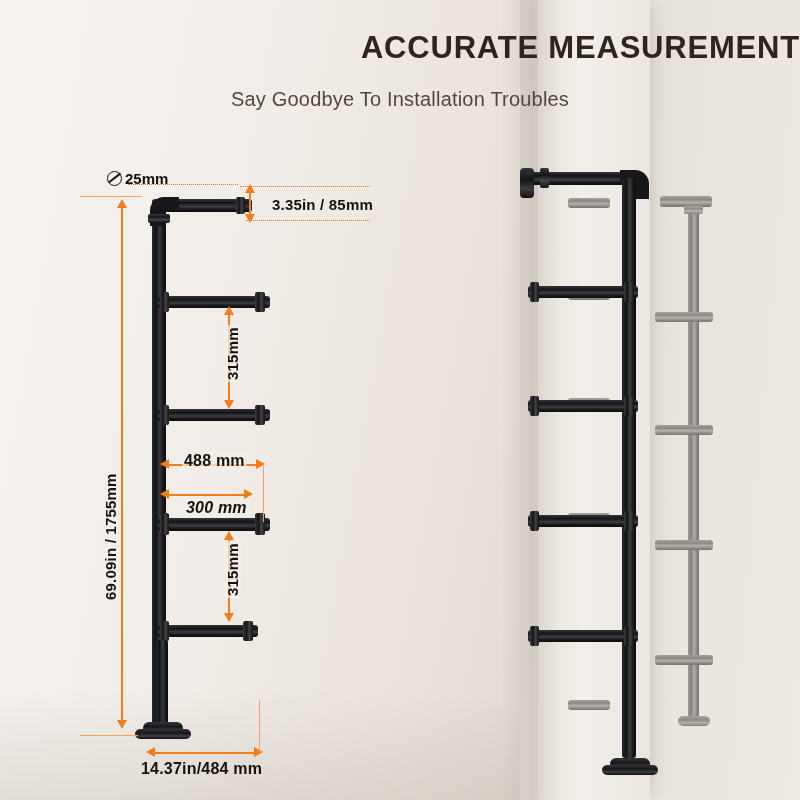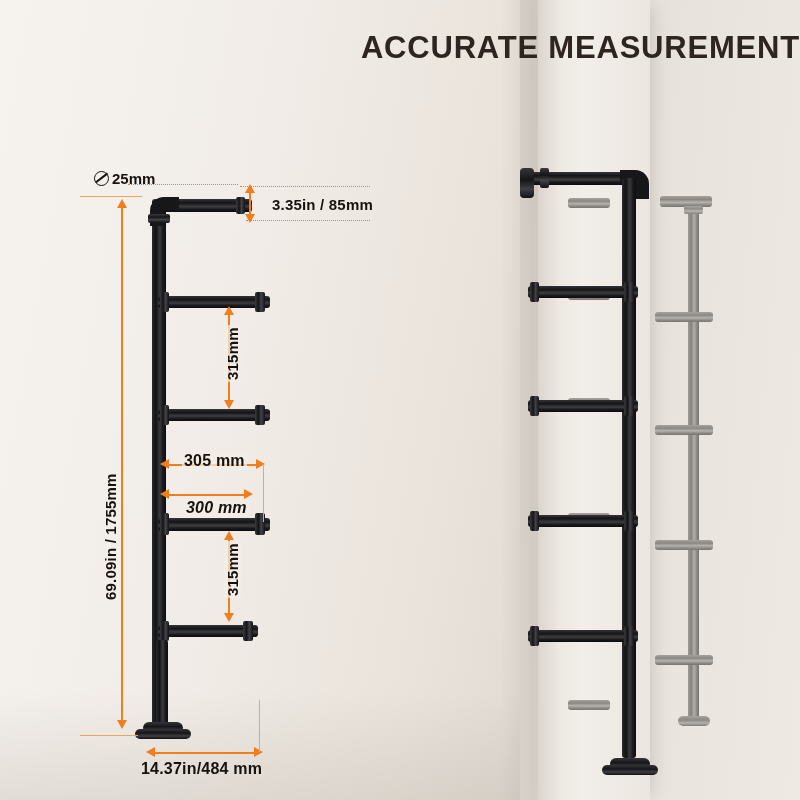--- a/index.html
+++ b/index.html
@@ -135,20 +135,21 @@
 
 <div id="stage">
 
   <div class="wall-left"></div>
   <div class="wall-right"></div>
   <div class="col-face"></div>
   <div class="corner-shadow"></div>
   <div class="floor-shade"></div>
 
   <div class="title">ACCURATE MEASUREMENT</div>
+  <div class="subtitle">Say Goodbye To Installation Troubles</div>
 
   <div>
 
     <div class="pipe hpipe" style="left:152px;top:199px;width:100px;height:13px;"></div>
     <div class="pipe vpipe" style="left:152px;top:205px;width:14px;height:520px;"></div>
     <div class="elbow" style="left:150px;top:197px;width:16px;height:16px;border-width:13px 0 0 13px;border-radius:14px 0 0 0;border-color:#17171a;"></div>
     <div class="collar" style="left:148px;top:214px;width:22px;height:9px;"></div>
     <div class="collar v" style="left:236px;top:197px;width:9px;height:17px;"></div>
 
     <div class="pipe hpipe" style="left:158px;top:296px;width:112px;height:12px;"></div>
@@ -211,21 +212,21 @@
     <div class="pipe hpipe" style="left:528px;top:630px;width:110px;height:12px;"></div>
     <div class="collar v" style="left:530px;top:626px;width:9px;height:20px;"></div>
     <div class="collar v" style="left:624px;top:626px;width:10px;height:20px;"></div>
 
     <div class="flange" style="left:610px;top:758px;width:40px;height:12px;border-radius:6px;"></div>
     <div class="flange" style="left:602px;top:765px;width:56px;height:10px;border-radius:7px;"></div>
   </div>
 
   <div>
 
-    <div class="diabox" style="left:94px;top:170px;">
+    <div class="diabox" style="left:107px;top:170px;">
       <span class="dia-glyph"></span>
       <span>25mm</span>
     </div>
     <div class="dot-ext" style="left:128px;top:184px;width:110px;"></div>
 
     <div class="dot-ext" style="left:240px;top:186px;width:130px;"></div>
     <div class="dot-ext" style="left:246px;top:220px;width:124px;"></div>
     <div class="dimline v" style="left:249px;top:188px;height:32px;"></div>
     <div class="arrow arr-up" style="left:245px;top:184px;"></div>
     <div class="arrow arr-down" style="left:245px;top:214px;"></div>
@@ -233,21 +234,21 @@
 
     <div class="dimline v" style="left:228px;top:312px;height:94px;"></div>
     <div class="arrow arr-up" style="left:224px;top:306px;"></div>
     <div class="arrow arr-down" style="left:224px;top:400px;"></div>
     <div class="dimtext vert lbl-box" style="left:224px;top:382px;">315mm</div>
 
     <div class="dimline h" style="left:166px;top:464px;width:96px;"></div>
     <div class="arrow arr-left" style="left:160px;top:459px;"></div>
     <div class="arrow arr-right" style="left:256px;top:459px;"></div>
     <div class="ext v" style="left:263px;top:464px;height:58px;background:#f0a45c;"></div>
-    <div class="dimtext big lbl-box" style="left:182px;top:452px;">305 mm</div>
+    <div class="dimtext big lbl-box" style="left:182px;top:452px;">488 mm</div>
 
     <div class="dimline h" style="left:166px;top:494px;width:84px;"></div>
     <div class="arrow arr-left" style="left:160px;top:489px;"></div>
     <div class="arrow arr-right" style="left:244px;top:489px;"></div>
     <div class="dimtext big lbl-box" style="left:184px;top:499px;font-style:italic;">300 mm</div>
 
     <div class="dimline v" style="left:228px;top:537px;height:82px;"></div>
     <div class="arrow arr-up" style="left:224px;top:531px;"></div>
     <div class="arrow arr-down" style="left:224px;top:613px;"></div>
     <div class="dimtext vert lbl-box" style="left:224px;top:598px;">315mm</div>

